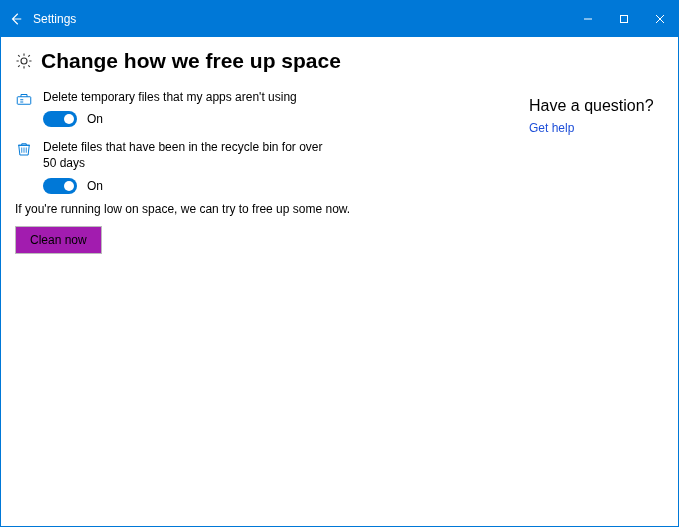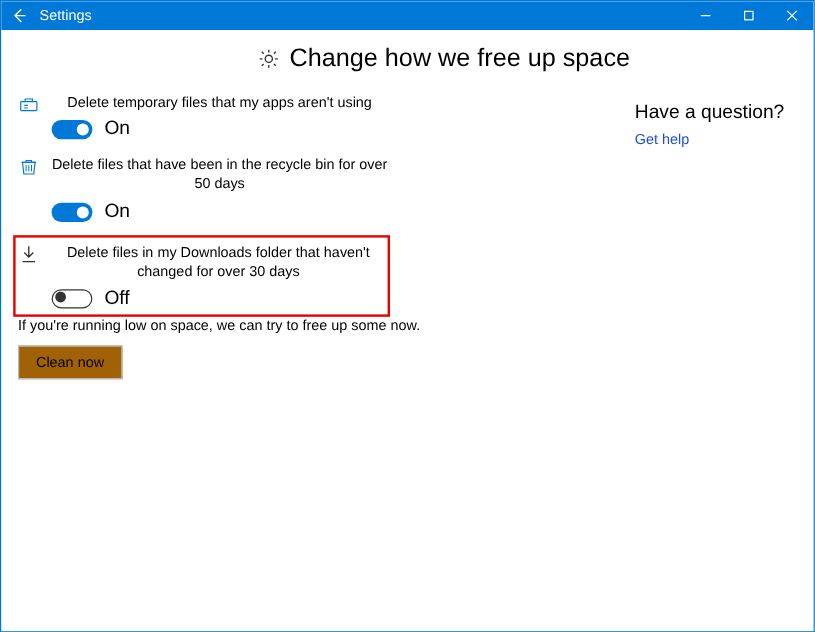--- a/index.html
+++ b/index.html
@@ -9,21 +9,21 @@
     height: 527px;
     font-family: "Segoe UI", Arial, sans-serif;
     font-size: 12px;
     color: #000;
     background: #fff;
     border: 1px solid #0078d7;
     overflow: hidden;
     position: relative;
   }
   .titlebar {
-    height: 24px;
+    height: 36px;
     background: #0078d7;
     color: #fff;
     display: flex;
     align-items: center;
   }
   .titlebar .back {
     width: 30px; height:24px;
     display:flex;align-items:center;justify-content:center;
   }
   .titlebar .title {
@@ -46,38 +46,36 @@
   .main {
     flex: 1 1 auto;
     max-width: 510px;
   }
   .rightcol {
     width: 130px;
     padding-top: 48px;
     padding-left: 4px;
   }
   h1.page-title {
-    font-weight: 400;
+    font-weight: 700;
     font-size: 21px;
     margin: 0 0 12px 22px;
     display:flex;
     align-items:center;
     gap:8px;
-    justify-content:flex-end;
   }
   .gear-wrap {
     display:flex;align-items:center;
     margin-left:-22px;
   }
   .setting-row {
     display:flex;
     align-items:flex-start;
     gap:10px;
     padding: 4px 0 8px 0;
-    text-align: center;
   }
   .setting-row .row-icon {
     width:18px;height:18px;
     flex:0 0 18px;
     margin-top:1px;
     color:#0078d7;
   }
   .setting-row .row-body {
     flex:1;
   }
@@ -114,42 +112,42 @@
     border:1.5px solid #333;
   }
   .toggle.off::after {
     content:"";
     position:absolute;
     width:9px;height:9px;border-radius:50%;
     background:#333;
     left:2px;top:1.5px;
   }
   .toggle-state {
-    font-size:16px;
+    font-size:12px;
   }
   .highlight-box {
     border: 2.5px solid #e60000;
     padding: 4px 2px 4px 2px;
     margin-left: -4px;
     margin-right: 200px;
     margin-top: 2px;
   }
   h2.section-title {
     font-weight: 400;
     font-size: 16px;
     margin: 12px 0 6px 0;
   }
   .desc {
     font-size:12px;
     margin-bottom:10px;
   }
   .button {
     display:inline-block;
     padding: 6px 14px;
-    background:#a16207;
+    background:#a21caf;
     border:1px solid #bbb;
     font-size:12px;
     cursor:pointer;
   }
   .question-title {
     font-size:16px;
     margin-bottom:6px;
   }
   .link {
     color:#1d4ed8;
@@ -230,36 +228,20 @@
       <div class="row-body">
         <div class="row-label">Delete files that have been in the recycle bin for over 50 days</div>
         <div class="toggle-line">
           <div class="toggle on"></div>
           <span class="toggle-state">On</span>
         </div>
       </div>
     </div>
 
     
-    <div class="highlight-box">
-      <div class="setting-row" style="padding:0;">
-        <div class="row-icon" style="color:#333;">
-          <svg width="18" height="18" viewBox="0 0 24 24">
-            <path d="M12 3v12M7 10l5 5 5-5M5 20h14" stroke="#333" stroke-width="1.5" fill="none"></path>
-          </svg>
-        </div>
-        <div class="row-body">
-          <div class="row-label">Delete files in my Downloads folder that haven't changed for over 30 days</div>
-          <div class="toggle-line">
-            <div class="toggle off"></div>
-            <span class="toggle-state">Off</span>
-          </div>
-        </div>
-      </div>
-    </div>
 
     <div class="desc">If you're running low on space, we can try to free up some now.</div>
     <div class="button">Clean now</div>
 
   </div>
 
   <div class="rightcol">
     <div class="question-title">Have a question?</div>
     <div class="link">Get help</div>
   </div>

